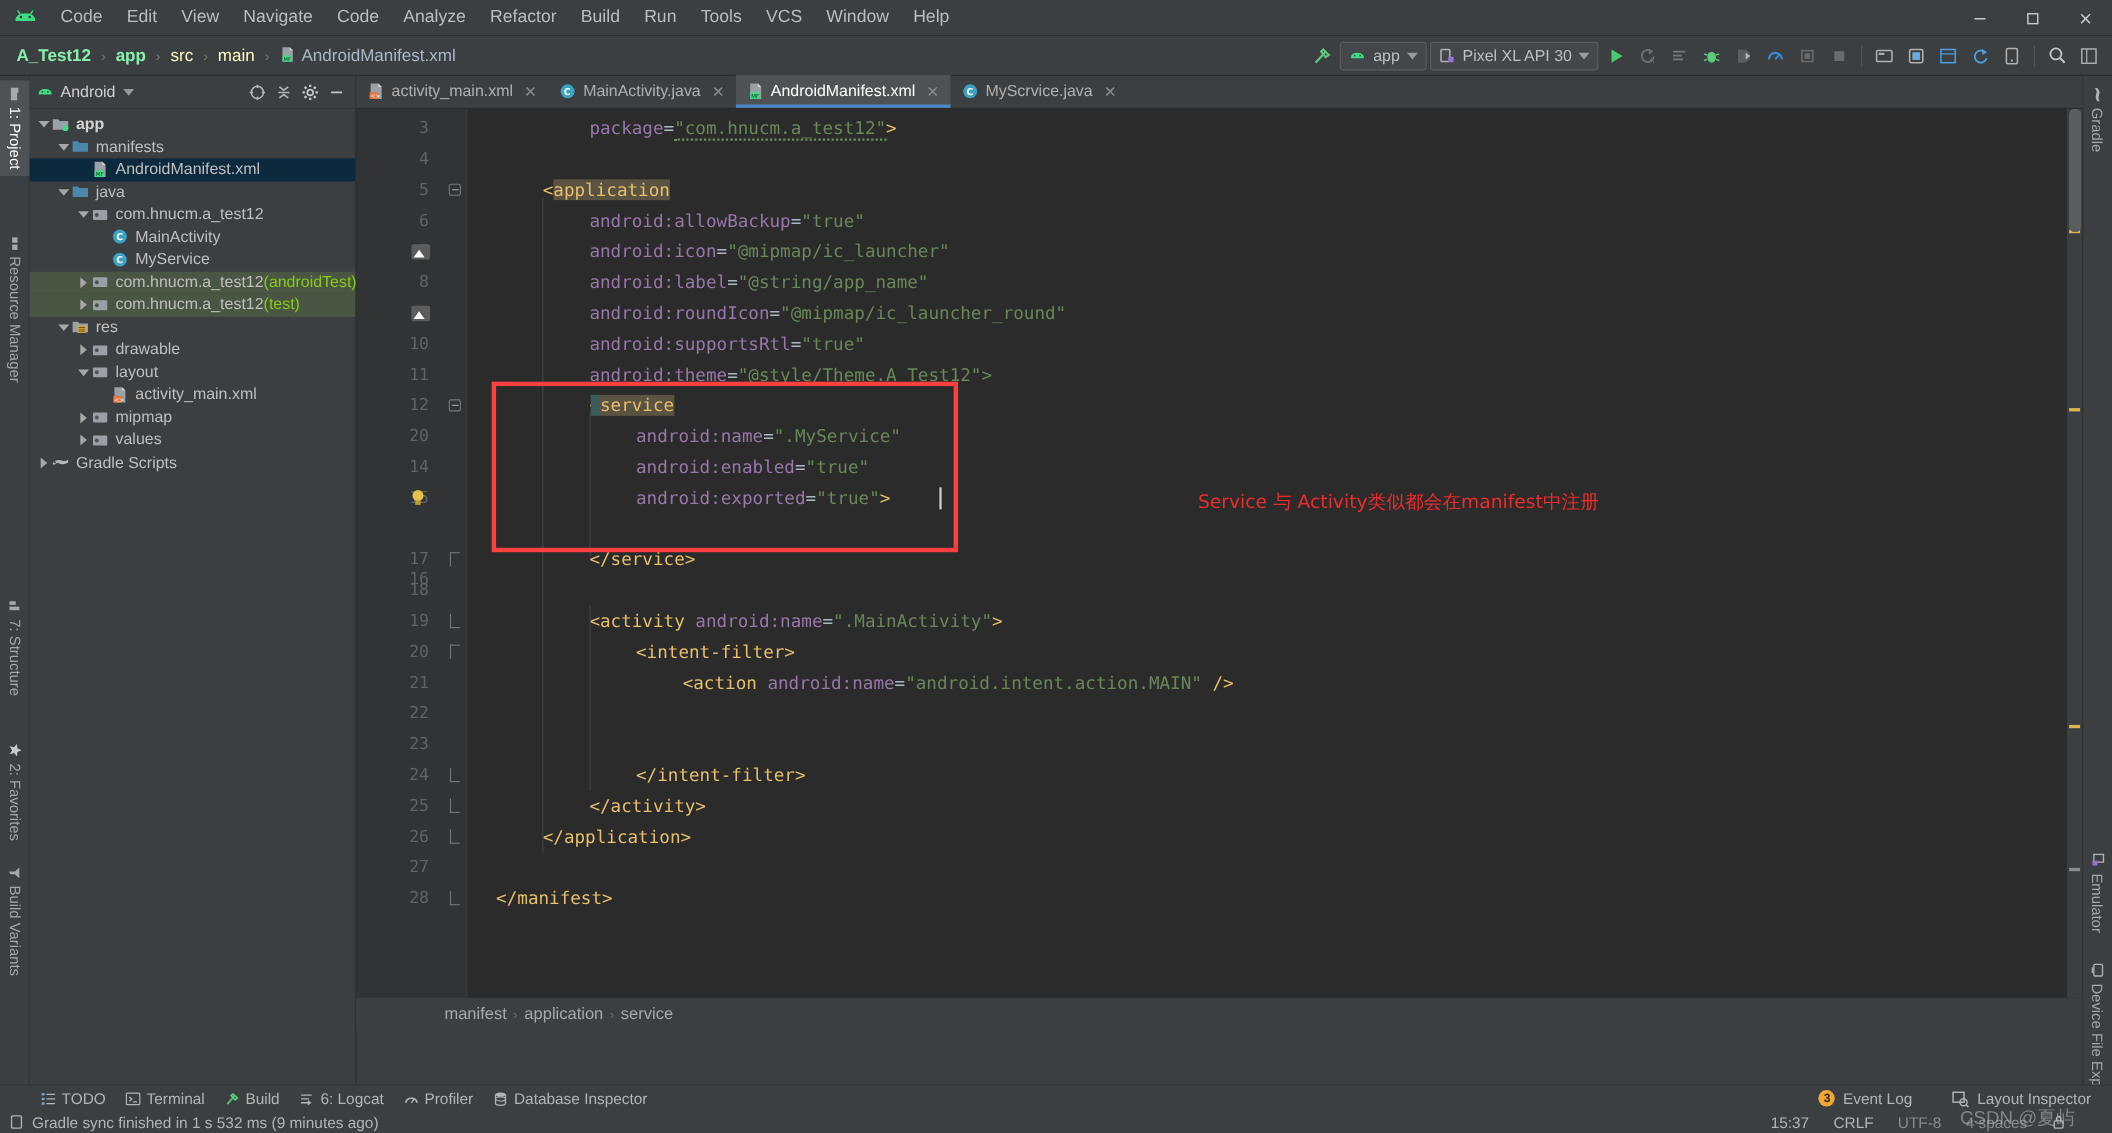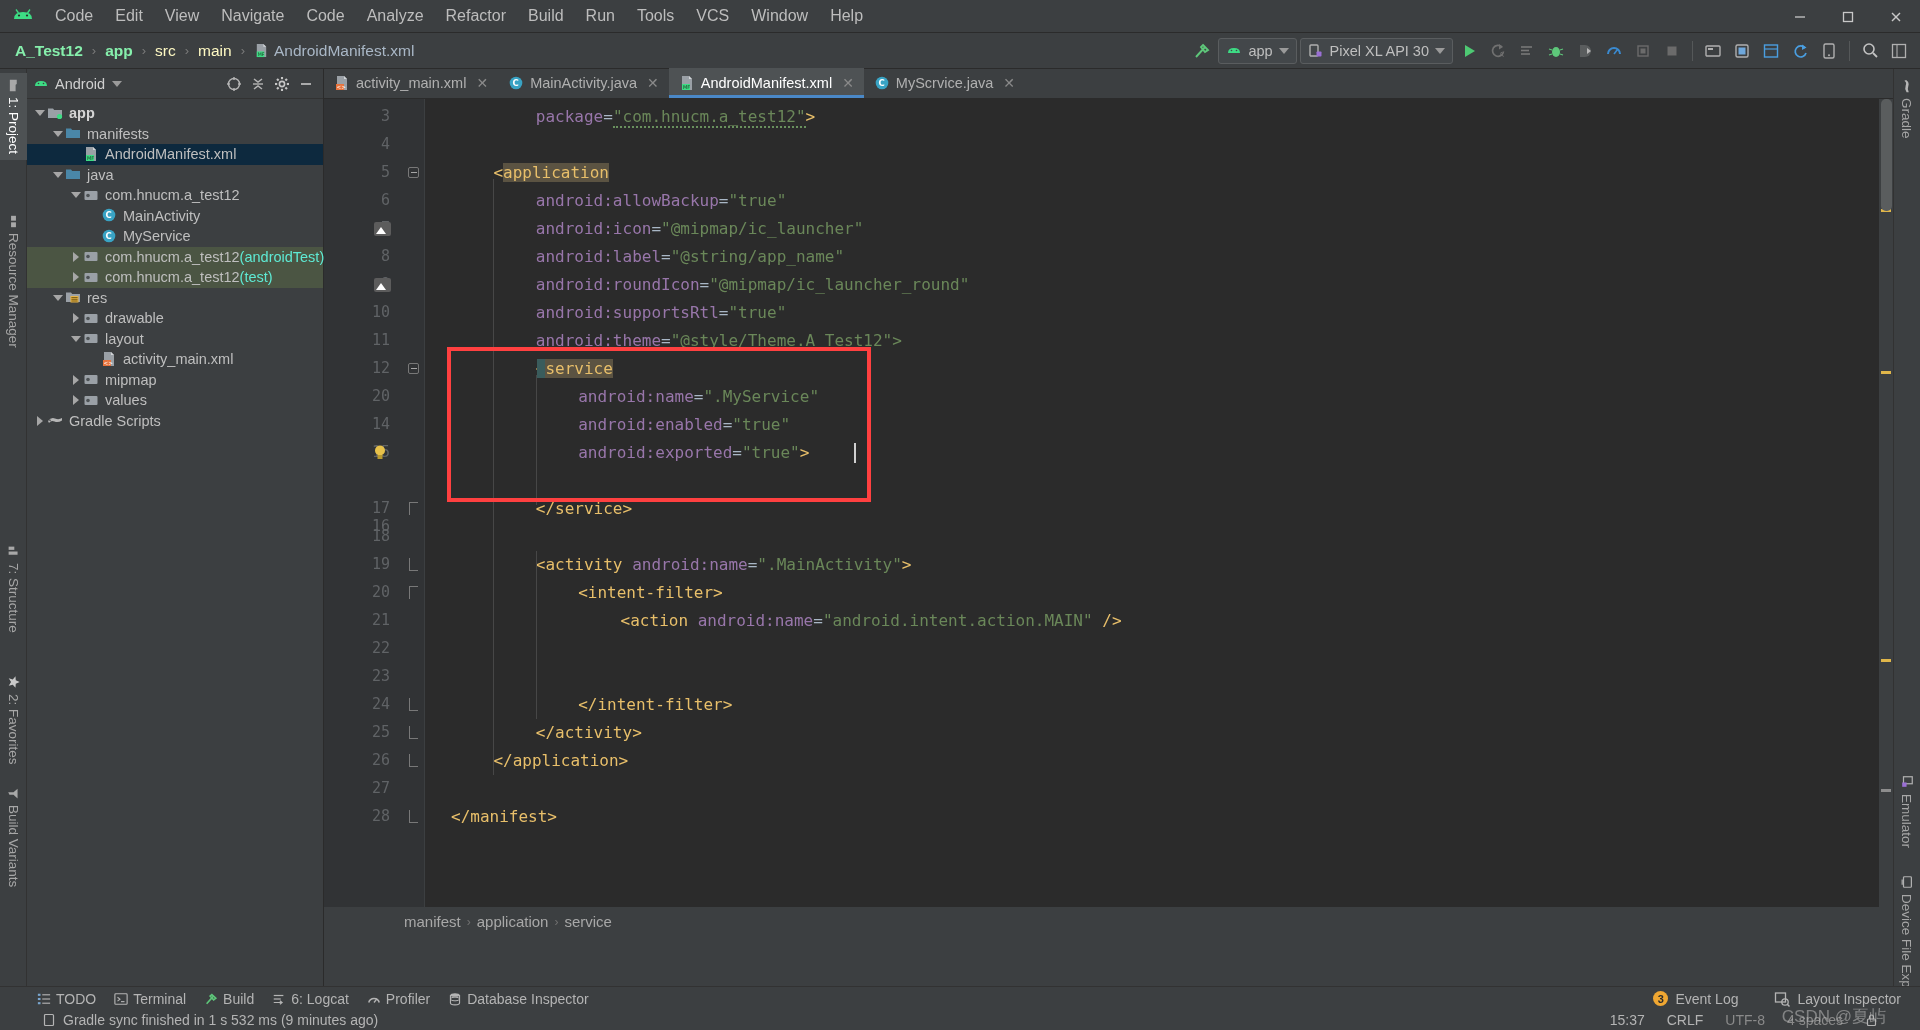--- a/index.html
+++ b/index.html
@@ -107,21 +107,21 @@
   .tarrow { width: 14px; height: 14px; flex: none; display: flex;
     align-items: center; justify-content: center; }
   .tri-down { width:0;height:0;border-left:5px solid transparent;
     border-right:5px solid transparent;border-top:6px solid #a6a6a6; }
   .tri-right { width:0;height:0;border-top:5px solid transparent;
     border-bottom:5px solid transparent;border-left:6px solid #a6a6a6; }
   .ticon { width: 17px; height: 17px; flex: none; margin-right: 5px;
     position: relative; }
   .tlabel { color: #bfbfbf; }
   .tlabel.bold { font-weight: bold; color: #d4d4d4; }
-  .tlabel.dim { color: #5eead4; }
+  .tlabel.dim { color: #84cc16; }
 
   
   .tabsbar {
     position: absolute; left: 324px; top: 69px; width: 1569px; height: 30px;
     background: #3c3f41; display: flex; align-items: flex-end;
     border-bottom: 1px solid #2b2b2b;
   }
   .etab {
     height: 30px; display: flex; align-items: center; gap: 6px;
     padding: 0 10px; font-size: 14.5px; color: #b0b0b0; position: relative;
@@ -253,21 +253,21 @@
     color: #2b2b2b; font-size: 11px; font-weight: bold;
     display: flex; align-items: center; justify-content: center;
   }
 
   
   .statusbar {
     position: absolute; left: 0; top: 1010px; width: 1920px; height: 20px;
     background: #3c3f41; display: flex; align-items: center;
     font-size: 14px; color: #b4b4b4;
   }
-  .sb-left { display: flex; align-items: center; gap: 7px; padding-left: 8px; margin-left: 34px; }
+  .sb-left { display: flex; align-items: center; gap: 7px; padding-left: 8px; }
   .sb-right { position: absolute; right: 42px; display: flex;
     align-items: center; gap: 22px; }
   .sb-dim { color: #8a8a8a; }
   .watermark {
     position: absolute; right: 34px; bottom: 2px;
     color: #bcbcbc; font-size: 17px; opacity: .55; white-space: nowrap;
   }
   svg { display: block; }
 </style>
 </head>
@@ -907,20 +907,21 @@
       </div>
     <div class="marker-strip">
       <div class="mk" style="top:6px;background:#d9534f;"></div>
       <div class="mk" style="top:110px;background:#e0b64a;"></div>
       <div class="mk" style="top:272px;background:#e0b64a;"></div>
       <div class="scroll-thumb" style="top:0px;height:112px;"></div>
       <div class="mk" style="top:560px;background:#e0b64a;"></div>
       <div class="mk" style="top:690px;background:#8d8d8d;"></div>
     </div>
   <div class="redbox" style="left: 123px; top: 248px; width: 424px; height: 155px; border-color: rgb(255, 64, 64);"></div>
+      <div class="annot" style="left: 765px; top: 346px; color: rgb(238, 43, 43);">Service 与 Activity类似都会在manifest中注册</div>
     </div>
 
   <div class="ed-crumbs" id="ed-crumbs">
       <span>manifest</span>
       <span class="s">›</span>
       <span>application</span>
       <span class="s">›</span>
       <span>service</span>
     </div>
 

